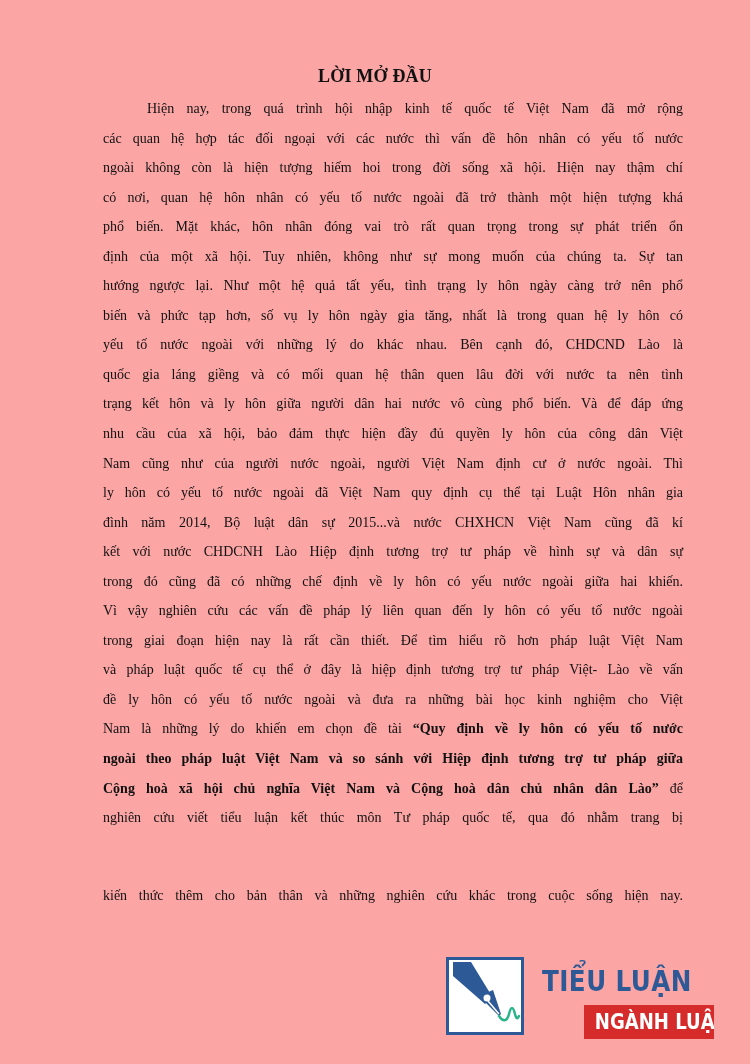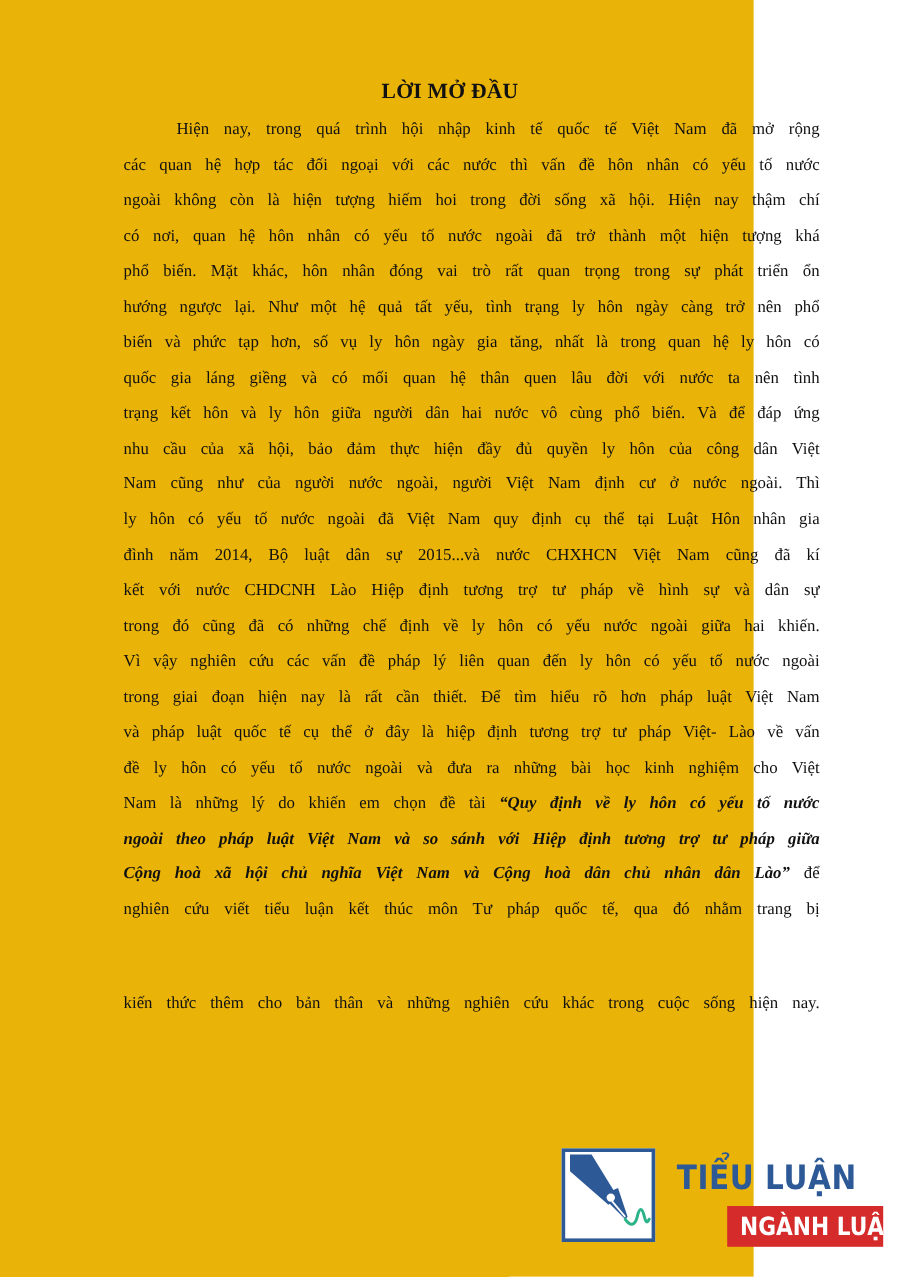--- a/index.html
+++ b/index.html
@@ -11,22 +11,22 @@
       width: 750px;
       height: 1064px;
       position: relative;
       overflow: hidden;
       font-family: "Liberation Serif", "DejaVu Serif", serif;
       color: #111111;
     }
     .page {
       position: absolute;
       left: 0; top: 0;
-      width: 628px; height: 1064px;
-      background: #eab308;
+      width: 750px; height: 1064px;
+      background: #fca5a5;
     }
     .title {
       position: absolute;
       left: 0; width: 750px;
       top: 66px;
       text-align: center;
       font-weight: bold;
       font-size: 18px;
       letter-spacing: 0.2px;
     }
@@ -48,26 +48,25 @@
     }
     .line.first {
       text-indent: 44px;
     }
     .line.last {
       text-align-last: justify;
       margin-top: 48px;
     }
     .bi {
       font-weight: bold;
-      font-style: italic;
     }
     
     .logo {
       position: absolute;
-      left: 466px;
+      left: 444px;
       top: 955px;
       width: 270px;
       height: 92px;
     }
     .logo-box {
       position: absolute;
       left: 2px; top: 2px;
       width: 78px; height: 78px;
       border: 3px solid #2d5a97;
       background: #ffffff;
@@ -117,22 +116,24 @@
 <div class="page">
 
   <div class="title">LỜI MỞ ĐẦU</div>
 
   <div class="body-text">
     <span class="line first">Hiện nay, trong quá trình hội nhập kinh tế quốc tế Việt Nam đã mở rộng</span>
     <span class="line">các quan hệ hợp tác đối ngoại với các nước thì vấn đề hôn nhân có yếu tố nước</span>
     <span class="line">ngoài không còn là hiện tượng hiếm hoi trong đời sống xã hội. Hiện nay thậm chí</span>
     <span class="line">có nơi, quan hệ hôn nhân có yếu tố nước ngoài đã trở thành một hiện tượng khá</span>
     <span class="line">phổ biến. Mặt khác, hôn nhân đóng vai trò rất quan trọng trong sự phát triển ổn</span>
+    <span class="line">định của một xã hội. Tuy nhiên, không như sự mong muốn của chúng ta. Sự tan</span>
     <span class="line">hướng ngược lại. Như một hệ quả tất yếu, tình trạng ly hôn ngày càng trở nên phổ</span>
     <span class="line">biến và phức tạp hơn, số vụ ly hôn ngày gia tăng, nhất là trong quan hệ ly hôn có</span>
+    <span class="line">yếu tố nước ngoài với những lý do khác nhau. Bên cạnh đó, CHDCND Lào là</span>
     <span class="line">quốc gia láng giềng và có mối quan hệ thân quen lâu đời với nước ta nên tình</span>
     <span class="line">trạng kết hôn và ly hôn giữa người dân hai nước vô cùng phổ biến. Và để đáp ứng</span>
     <span class="line">nhu cầu của xã hội, bảo đảm thực hiện đầy đủ quyền ly hôn của công dân Việt</span>
     <span class="line">Nam cũng như của người nước ngoài, người Việt Nam định cư ở nước ngoài. Thì</span>
     <span class="line">ly hôn có yếu tố nước ngoài đã Việt Nam quy định cụ thể tại Luật Hôn nhân gia</span>
     <span class="line">đình năm 2014, Bộ luật dân sự 2015...và nước CHXHCN Việt Nam cũng đã kí</span>
     <span class="line">kết với nước CHDCNH Lào Hiệp định tương trợ tư pháp về hình sự và dân sự</span>
     <span class="line">trong đó cũng đã có những chế định về ly hôn có yếu nước ngoài giữa hai khiến.</span>
     <span class="line">Vì vậy nghiên cứu các vấn đề pháp lý liên quan đến ly hôn có yếu tố nước ngoài</span>
     <span class="line">trong giai đoạn hiện nay là rất cần thiết. Để tìm hiểu rõ hơn pháp luật Việt Nam</span>

